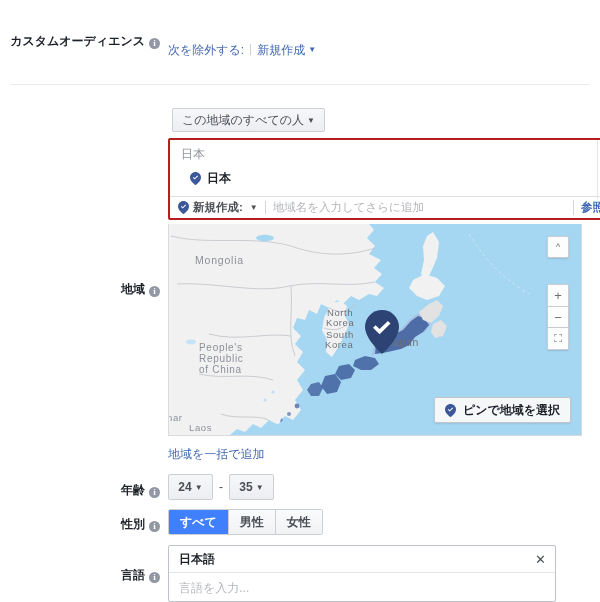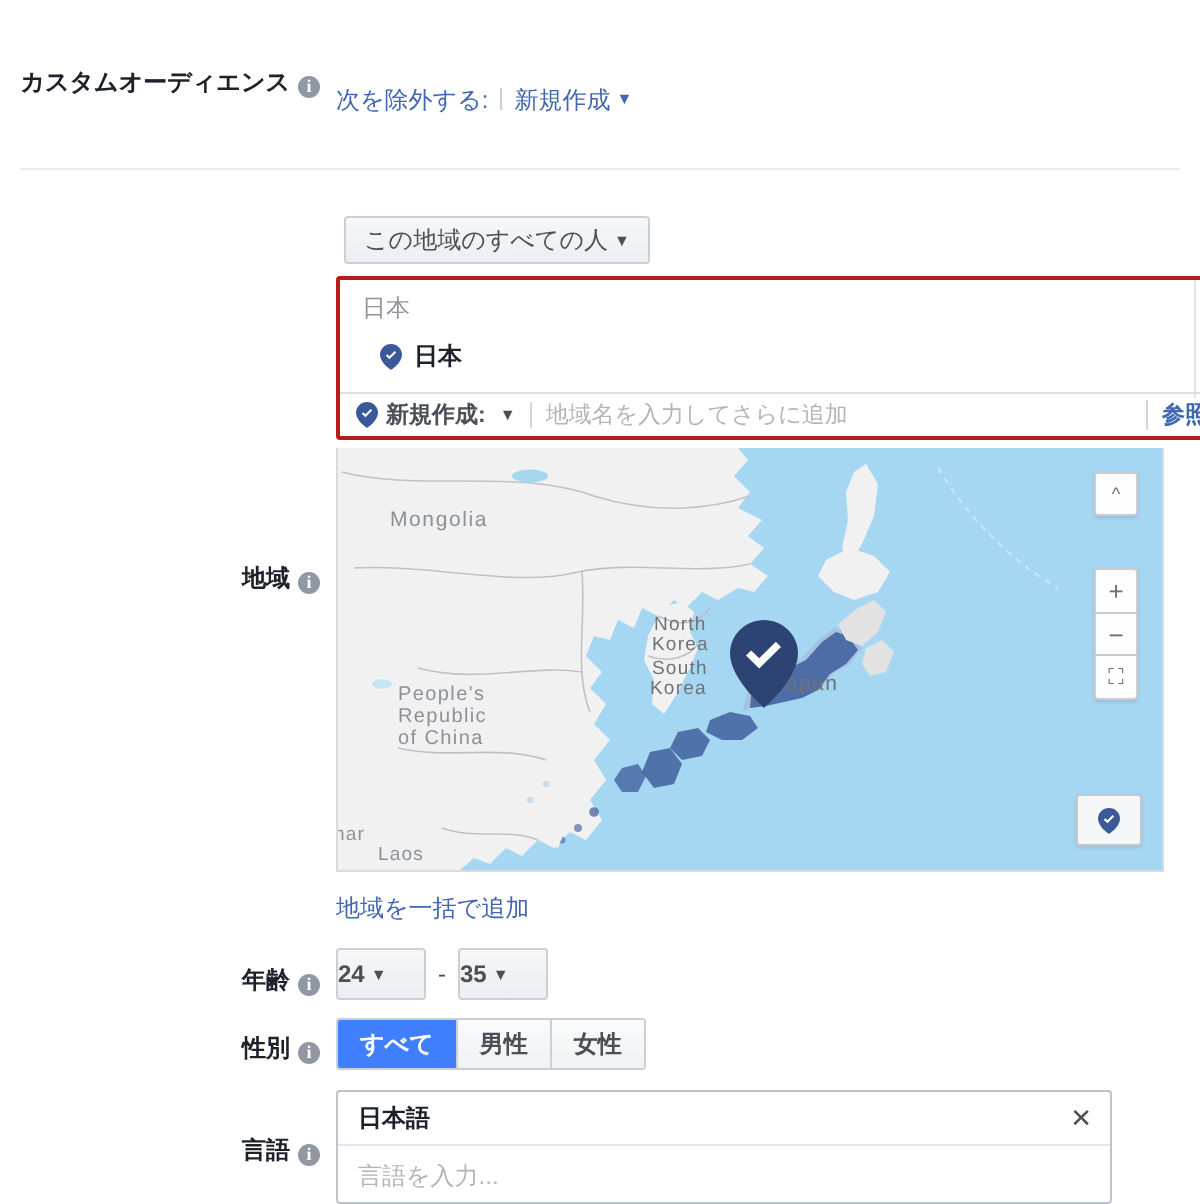--- a/index.html
+++ b/index.html
@@ -225,21 +225,21 @@
 
   #bulk-link {
     position: absolute;
     left: 168px; top: 446px;
     font-size: 12px;
   }
 
   
   #age-row { position:absolute; left:168px; top:474px; display:flex; align-items:center; gap:0; }
   .age-select {
-    display: inline-flex; align-items: center; 
+    display: inline-flex; align-items: center; justify-content: center;
     width: 45px; height: 26px;
     border: 1px solid #ccd0d5;
     border-radius: 2px;
     background: linear-gradient(to bottom, #f6f7f9, #eceef1);
     font-size: 12px; font-weight: bold; color: #4b4f56;
     cursor: pointer;
   }
   .age-dash { margin: 0 6px; color: #4b4f56; font-size: 12px; }
 
   
@@ -434,20 +434,21 @@
     <div class="map-ctl" id="ctl-zoomout">−</div>
     <div class="map-ctl" id="ctl-fit">⛶</div>
 
     <div id="pin-select-btn">
       <span class="pin">
         <svg width="11" height="13" viewBox="0 0 11 13">
             <path d="M5.5 0C2.46 0 0 2.43 0 5.42 0 9.5 5.5 13 5.5 13S11 9.5 11 5.42C11 2.43 8.54 0 5.5 0z" fill="#3b5998"></path>
             <path d="M4.7 7.6L2.9 5.85l.75-.73L4.7 6.15l2.65-2.6.75.73z" fill="#ffffff"></path>
           </svg>
       </span>
+      <span>ピンで地域を選択</span>
     </div>
   </div>
 
   <div id="bulk-link" class="link">地域を一括で追加</div>
 
   <div class="lbl" id="age-label"><span>年齢</span><span class="info-icon">i</span></div>
   <div id="age-row">
     <span class="age-select">
         <span>24</span>
         <span class="caret">▼</span>

